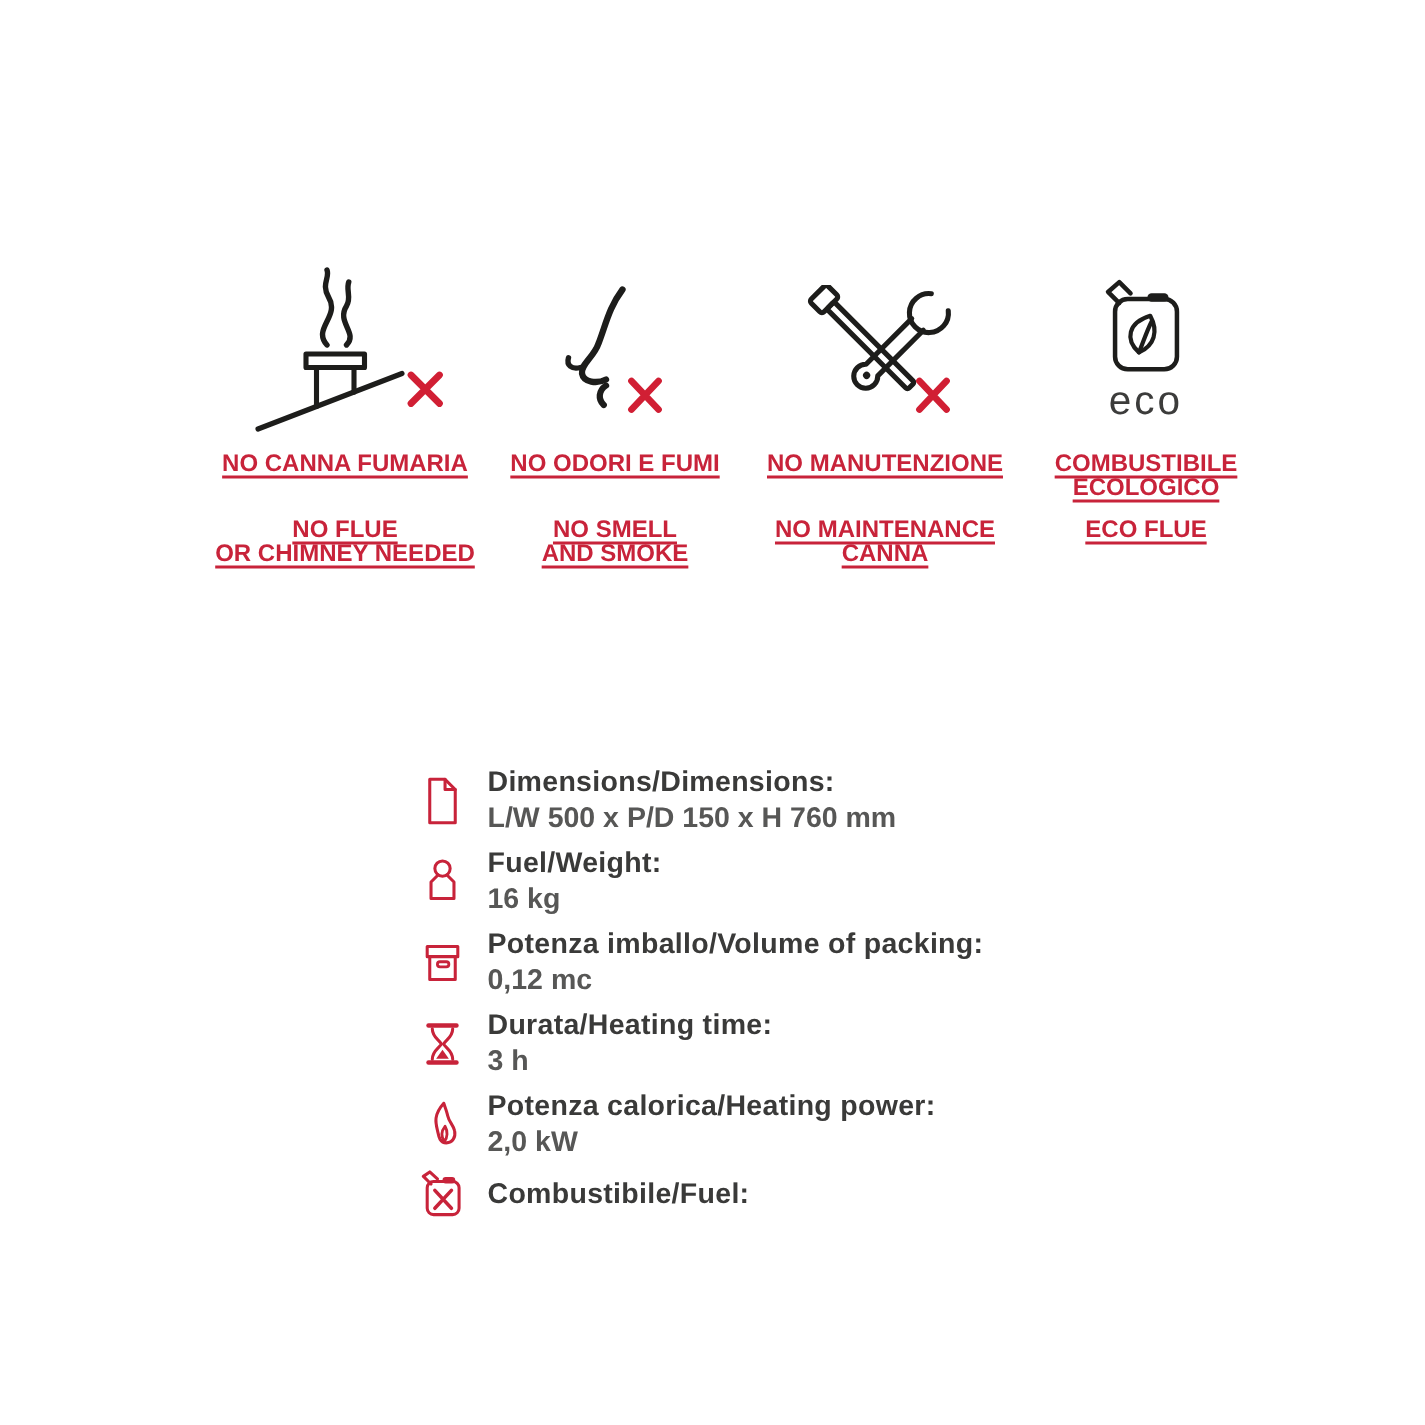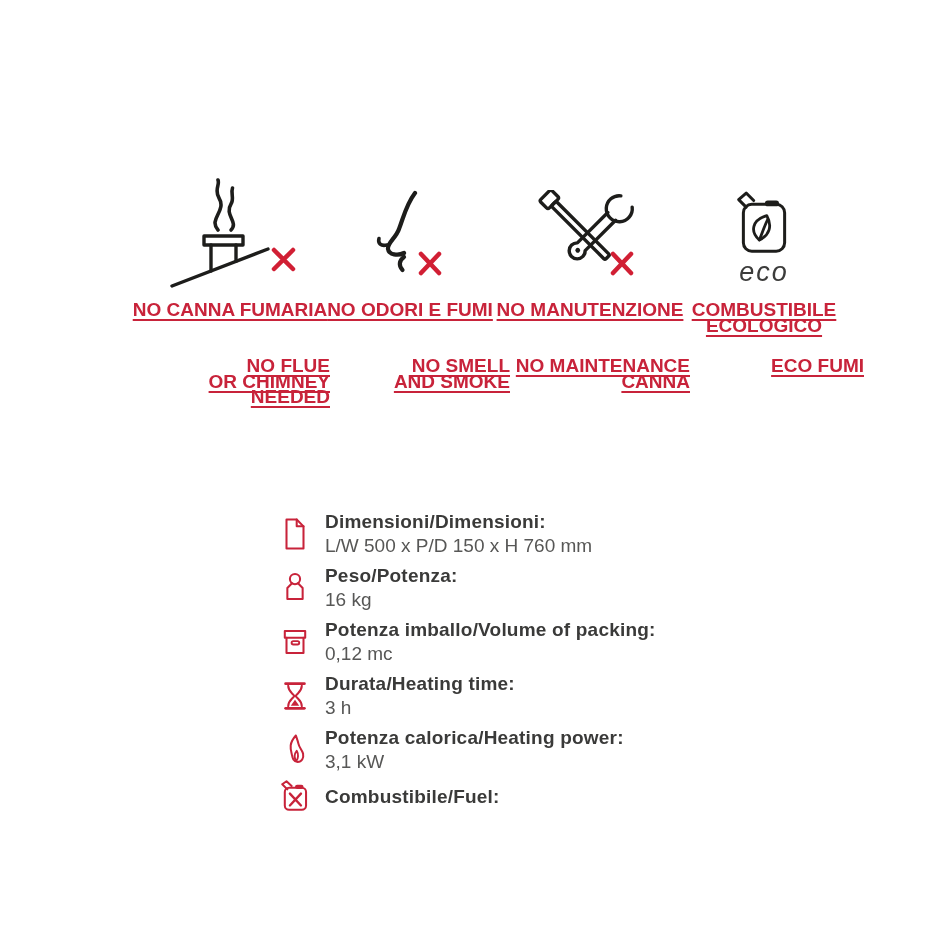--- a/index.html
+++ b/index.html
@@ -11,43 +11,43 @@
   }
 
   
   .feature-col { position:absolute; top:178px; width:180px; height:235px; }
   .col-0 { left:140px; } .col-1 { left:320px; } .col-2 { left:500px; } .col-3 { left:674px; }
 
   .icon-box {
     position:absolute; top:0; left:0; width:100%; height:112px;
     display:flex; align-items:center; justify-content:center;
   }
-  .icon-box.eco { flex-direction:column; justify-content:center; padding-top:8px;font-style:italic; }
+  .icon-box.eco { flex-direction:column; justify-content:flex-start; padding-top:8px; }
   .eco-word {
     margin-top:2px; font-size:27px; letter-spacing:2px; color:#3c3c3b;
     font-weight:400; line-height:1;
   }
 
   .label-it, .label-en {
     position:absolute; left:-10px; right:-10px; text-align:center;
-    color:#c8233a; font-weight:700; font-size:19px; line-height:15.5px;
+    color:#c8233a; font-weight:700; font-size:16px; line-height:15.5px;
   }
   .label-it { top:124px; }
-  .label-en { top:180px;text-align:right; }
+  .label-en { top:168px; }
   .label-it div, .label-en div {
     text-decoration:underline; text-decoration-thickness:1.5px; text-underline-offset:3px;
   }
 
   
   .spec-list { position:absolute; left:278px; top:510px; width:480px; }
   .spec-row { display:flex; align-items:center; gap:13px; margin-bottom:6px; }
   .spec-icon { width:34px; height:34px; flex:0 0 34px; }
   .spec-text { }
   .spec-label { font-size:19px; font-weight:700; color:#3a3a39; line-height:24px; letter-spacing:0.2px; }
-  .spec-value { font-size:19px; font-weight:400; color:#575756; line-height:24px; }
+  .spec-value { font-size:19px; font-weight:700; color:#575756; line-height:24px; }
 
   svg { display:block; }
   .dk { stroke:#1d1d1b; fill:none; stroke-linecap:round; stroke-linejoin:round; }
   .rd { stroke:#c8233a; fill:none; stroke-linecap:round; stroke-linejoin:round; }
   .xr { stroke:#d11f34; fill:none; stroke-linecap:round; }
 </style>
 </head>
 <body>
 
 <div class="page">
@@ -124,44 +124,44 @@
         <path class="dk" stroke-width="3" d="M27,52 C17,43 19,31 35,26 C41,37 38,47 27,52 Z"></path>
         <path class="dk" stroke-width="3" d="M27,52 C30,45 32,38 36,30"></path>
       </svg>
       <div class="eco-word">eco</div>
     </div>
     <div class="label-it">
       <div>COMBUSTIBILE</div>
       <div>ECOLOGICO</div>
     </div>
     <div class="label-en">
-      <div>ECO FUMI</div>
+      <div>ECO FLUE</div>
     </div>
   </div>
 
   <div class="spec-list">
 
     <div class="spec-row">
       <svg class="spec-icon" viewBox="0 0 40 40">
         <path class="rd" stroke-width="2.4" d="M10,3 L22,3 L30,11 L30,37 L10,37 Z"></path>
         <path class="rd" stroke-width="2.4" d="M22,3 L22,11 L30,11"></path>
       </svg>
       <div class="spec-text">
-        <div class="spec-label">Dimensioni/Dimensioni:</div>
+        <div class="spec-label">Dimensions/Dimensions:</div>
         <div class="spec-value">L/W 500 x P/D 150 x H 760 mm</div>
       </div>
     </div>
 
     <div class="spec-row">
       <svg class="spec-icon" viewBox="0 0 40 40">
         <circle class="rd" stroke-width="2.4" cx="20" cy="9.5" r="6"></circle>
         <path class="rd" stroke-width="2.4" d="M16.5,14.5 L11,20 L11,33 L29,33 L29,20 L23.5,14.5"></path>
       </svg>
       <div class="spec-text">
-        <div class="spec-label">Peso/Potenza:</div>
+        <div class="spec-label">Fuel/Weight:</div>
         <div class="spec-value">16 kg</div>
       </div>
     </div>
 
     <div class="spec-row">
       <svg class="spec-icon" viewBox="0 0 40 40">
         <rect class="rd" stroke-width="2.4" x="8" y="7" width="24" height="8"></rect>
         <path class="rd" stroke-width="2.4" d="M10,15 L10,33 L30,33 L30,15"></path>
         <rect class="rd" stroke-width="2.2" x="16" y="19" width="9" height="4" rx="2"></rect>
       </svg>
@@ -185,21 +185,21 @@
       </div>
     </div>
 
     <div class="spec-row">
       <svg class="spec-icon" viewBox="0 0 40 40">
         <path class="rd" stroke-width="2.4" d="M21,3 C13,12 14.5,18 16,24 C17,28.5 17.5,34 23,34 C28,34 30.5,29.5 29.5,24.5 C28.8,20.5 25,17.5 24,12.5 C23.4,9.5 22,6 21,3 Z"></path>
         <path class="rd" stroke-width="2.2" d="M22,21 C18.8,25 18.8,29 21.5,33 C24,30 24.3,24.8 22,21 Z"></path>
       </svg>
       <div class="spec-text">
         <div class="spec-label">Potenza calorica/Heating power:</div>
-        <div class="spec-value">3,1 kW</div>
+        <div class="spec-value">2,0 kW</div>
       </div>
     </div>
 
     <div class="spec-row">
       <svg class="spec-icon" viewBox="0 0 40 40">
         <rect class="rd" stroke-width="2.4" x="8" y="9" width="25" height="26" rx="5"></rect>
         <rect x="20" y="5.5" width="10" height="5" rx="2.5" fill="#c8233a" stroke="none"></rect>
         <path class="rd" stroke-width="2.4" d="M11,11 L5,5 L10,1.5 L16,7"></path>
         <path class="rd" stroke-width="2.8" d="M14,16 L27,30 M27,16 L14,30"></path>
       </svg>

